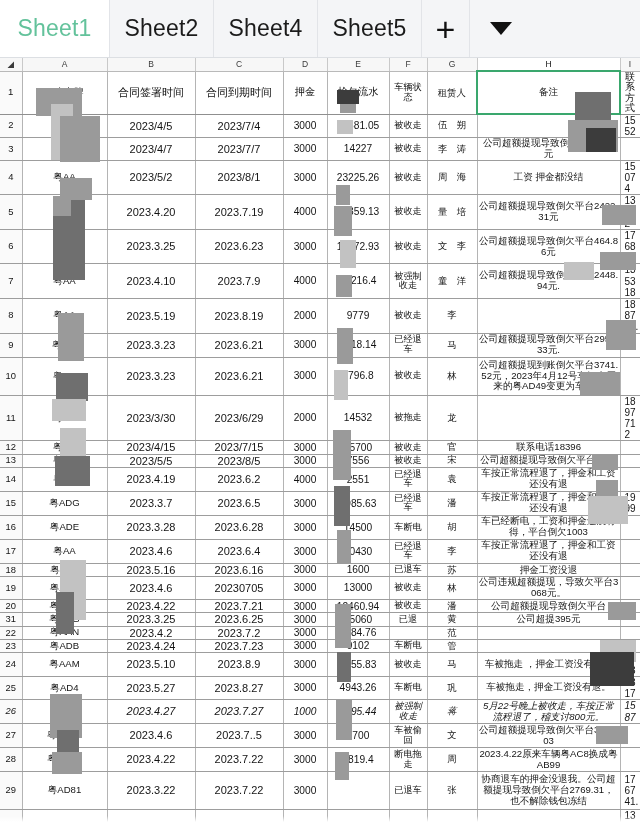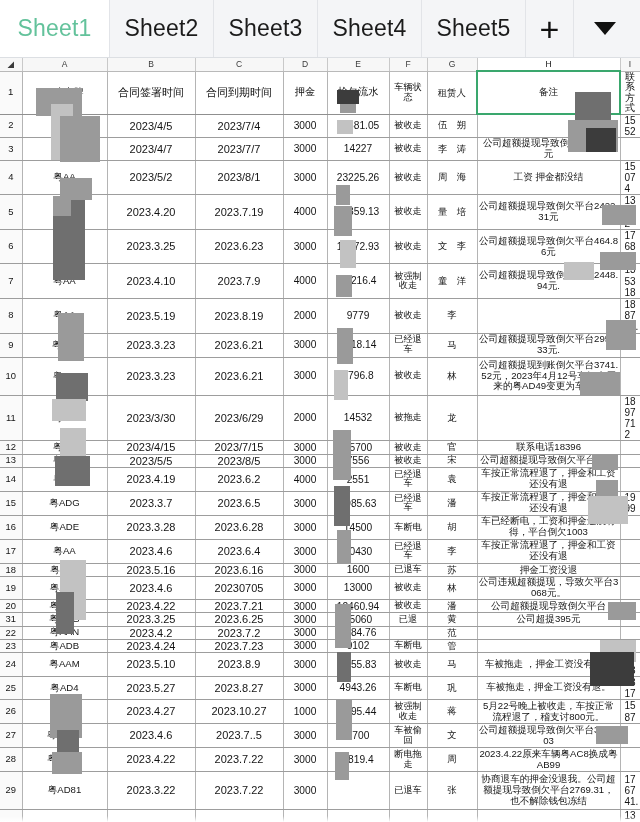--- a/index.html
+++ b/index.html
@@ -104,23 +104,20 @@
 <body>
 
 <div id="app">
 
   <div class="tabbar">
     <div class="tab t1 active">
       <span>Sheet1</span>
     </div>
     <div class="tab t2">
       <span>Sheet2</span>
-    </div>
-    <div class="tab t3">
-      <span>Sheet3</span>
     </div>
     <div class="tab t4">
       <span>Sheet4</span>
     </div>
     <div class="tab t5">
       <span>Sheet5</span>
     </div>
     <div class="tab-add">
       <span>+</span>
     </div>
@@ -479,25 +476,25 @@
             <td class="c-b">2023.5.27</td>
             <td class="c-c">2023.8.27</td>
             <td class="c-d">3000</td>
             <td class="c-e">4943.26</td>
             <td class="c-f">车断电</td>
             <td class="c-g">巩</td>
             <td class="c-h">车被拖走，押金工资没有退。</td>
             <td class="c-i">1817</td>
             <td class="c-j"></td>
           </tr>
-          <tr class="r" style="height: 24px;">
+          <tr class="r" style="height: 24px; font-style: italic;">
             <td class="rn">26</td>
             <td class="c-a">粤AD1</td>
             <td class="c-b">2023.4.27</td>
-            <td class="c-c">2023.10.27</td>
+            <td class="c-c">2023.7.27</td>
             <td class="c-d">1000</td>
             <td class="c-e">7295.44</td>
             <td class="c-f">被强制收走</td>
             <td class="c-g">蒋</td>
             <td class="c-h">5月22号晚上被收走，车按正常流程退了，稽支讨800元。</td>
             <td class="c-i">1587</td>
             <td class="c-j"></td>
           </tr>
           <tr class="r" style="height: 24px;">
             <td class="rn">27</td>

